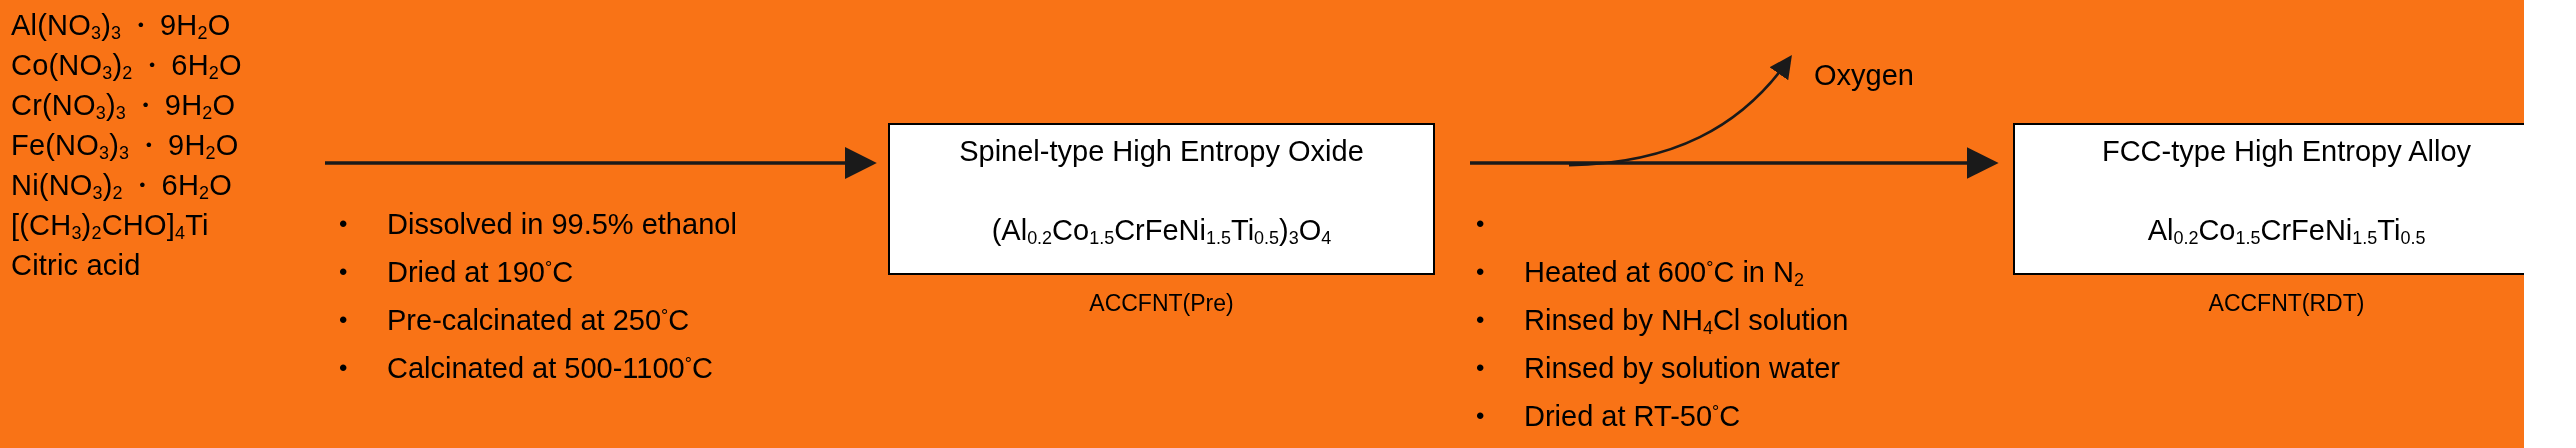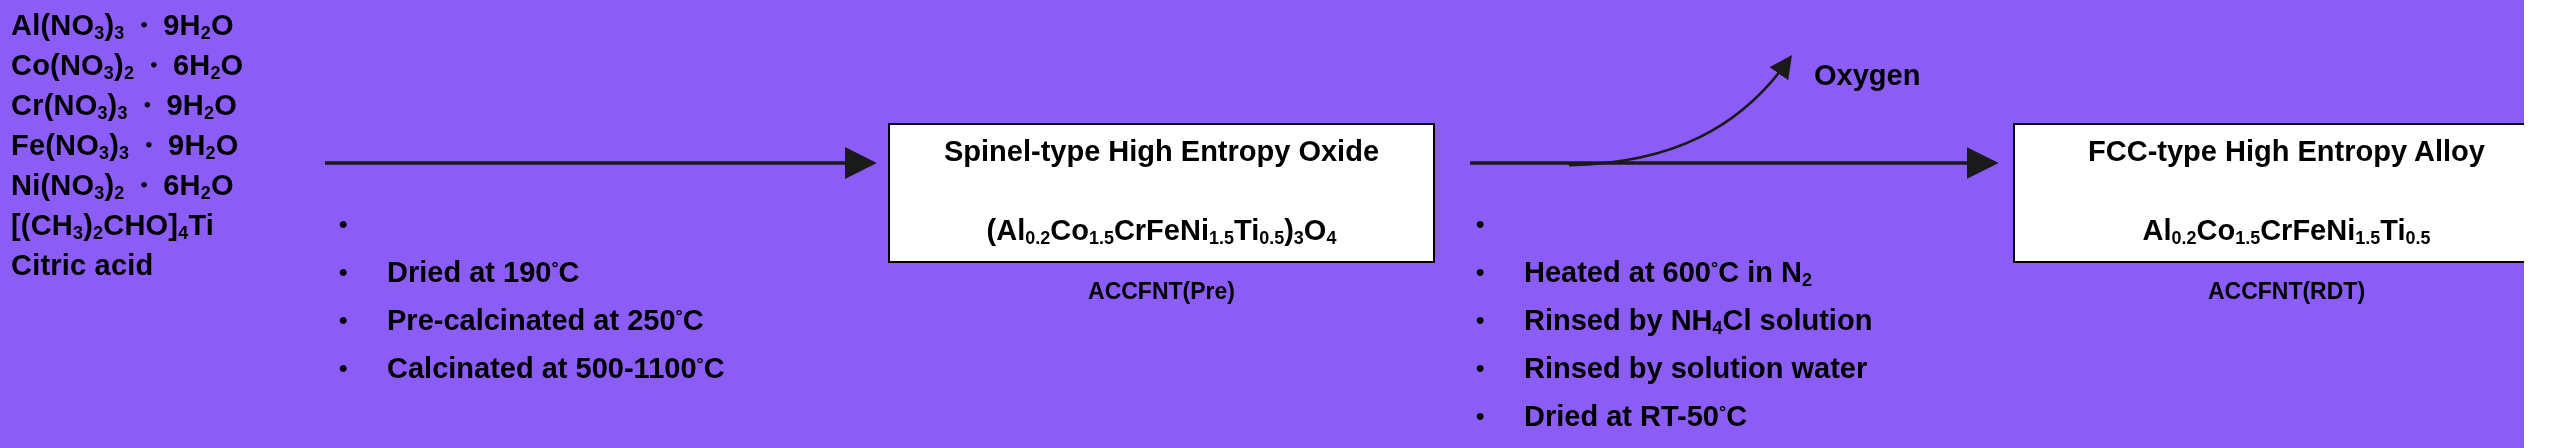--- a/index.html
+++ b/index.html
@@ -8,23 +8,22 @@
     background: #ffffff;
   }
   body {
     font-family: "Liberation Sans", sans-serif;
     color: #000000;
   }
   #canvas {
     position: relative;
     width: 2524px;
     height: 449px;
-    background: #8b5cf6;
+    background: #f97316;
     overflow: hidden;
-    font-weight: bold;
   }
   
   #precursor-list {
     position: absolute;
     left: 11px;
     top: 4.8px;
     width: 285px;
   }
   .precursor-row {
     font-size: 29px;
@@ -71,21 +70,21 @@
   
   .product-group {
     position: absolute;
     text-align: center;
   }
   #product-group-1 { left: 888px; top: 123px; width: 547px; }
   #product-group-2 { left: 2013px; top: 123px; width: 547px; }
   .product-box {
     border: 2.4px solid #000000;
     box-sizing: border-box;
-    padding: 8px 11px 11px 11px;
+    padding: 8px 11px 23px 11px;
     background: #ffffff;
   }
   .product-title {
     font-size: 29px;
     line-height: 37px;
     white-space: nowrap;
   }
   .product-formula {
     font-size: 29px;
     line-height: 40px;
@@ -155,20 +154,21 @@
       <marker id="head1" markerWidth="9" markerHeight="9" refX="7.5" refY="4.5" orient="auto">
         <path d="M0,0 L9,4.5 L0,9 z" fill="#1a1a1a"></path>
       </marker>
     </defs>
     <line x1="0" y1="20" x2="690" y2="20" stroke="#1a1a1a" stroke-width="4.5" marker-end="url(#head1)"></line>
   </svg>
 
   <div class="process-list" id="process-list-1">
     <div class="bullet-row">
       <span class="bullet-dot">•</span>
+      <span class="bullet-text">Dissolved in 99.5% ethanol</span>
     </div>
     <div class="bullet-row">
       <span class="bullet-dot">•</span>
       <span class="bullet-text"><span>Dried at 190</span><sup>°</sup><span>C</span></span>
     </div>
     <div class="bullet-row">
       <span class="bullet-dot">•</span>
       <span class="bullet-text"><span>Pre-calcinated at 250</span><sup>°</sup><span>C</span></span>
     </div>
     <div class="bullet-row">

